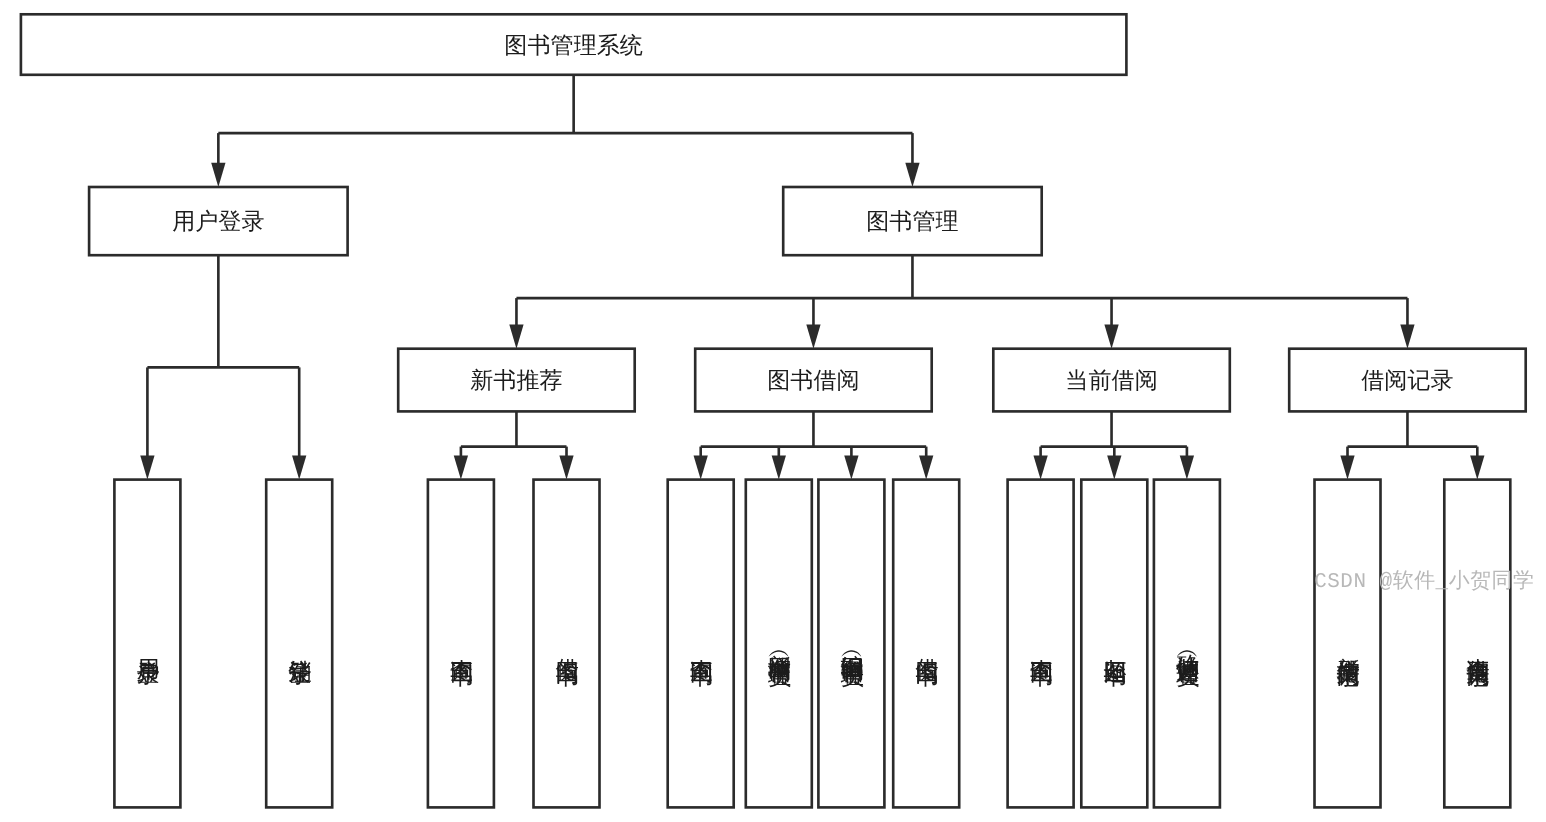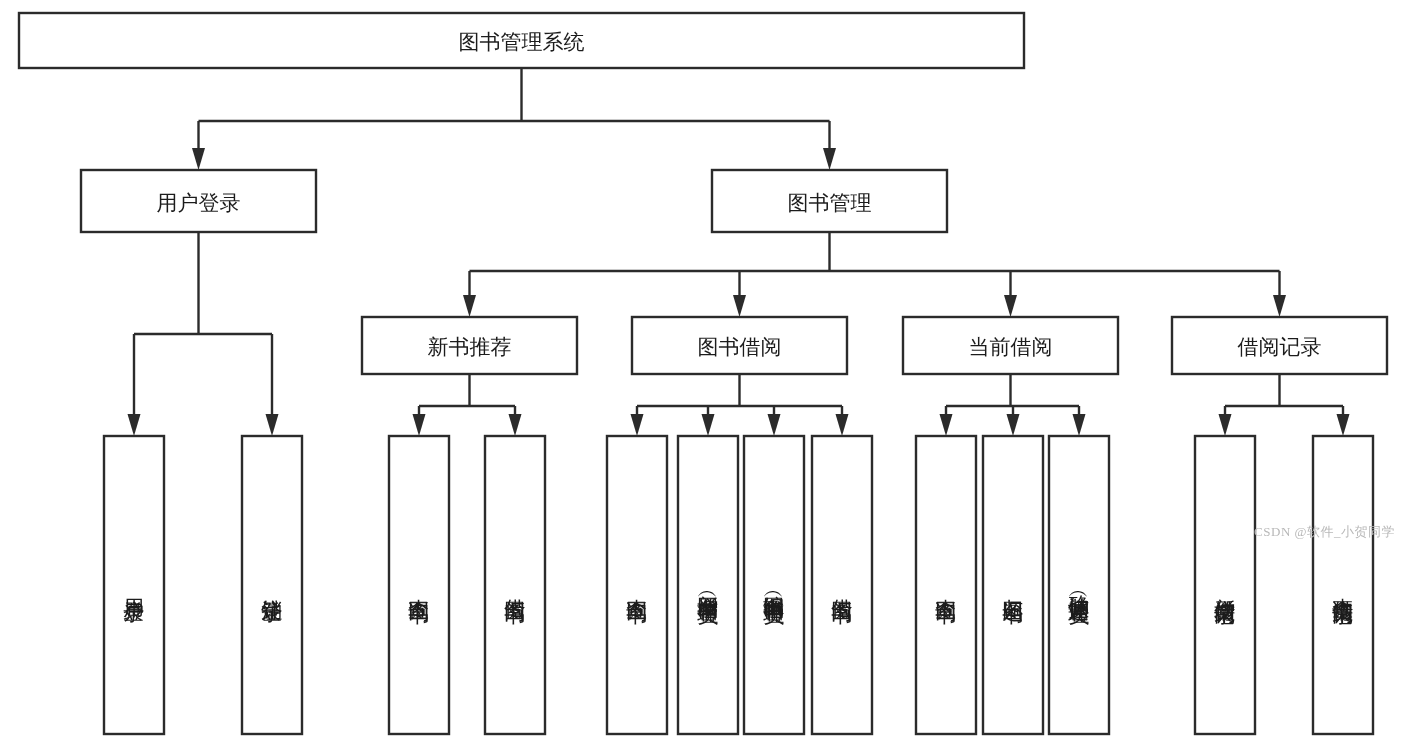--- a/index.html
+++ b/index.html
@@ -67,22 +67,22 @@
     justify-content: center;
     text-align: center;
     white-space: pre-line;
     pointer-events: none;
     user-select: none;
   }
   .watermark {
     position: absolute;
     right: 10px;
     bottom: 6px;
-    font-family: Liberation Serif, serif;
-    font-size: 13px;
+    font-family: Liberation Mono, monospace;
+    font-size: 19px;
     color: #b8b8b8;
     letter-spacing: 0.5px;
     white-space: nowrap;
     pointer-events: none;
     user-select: none;
   }
 </style>
 </head>
 <body>
 

